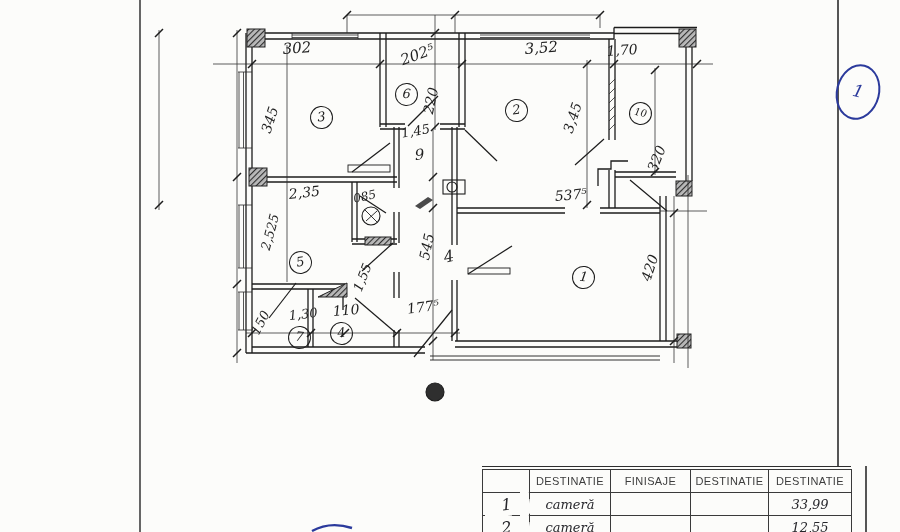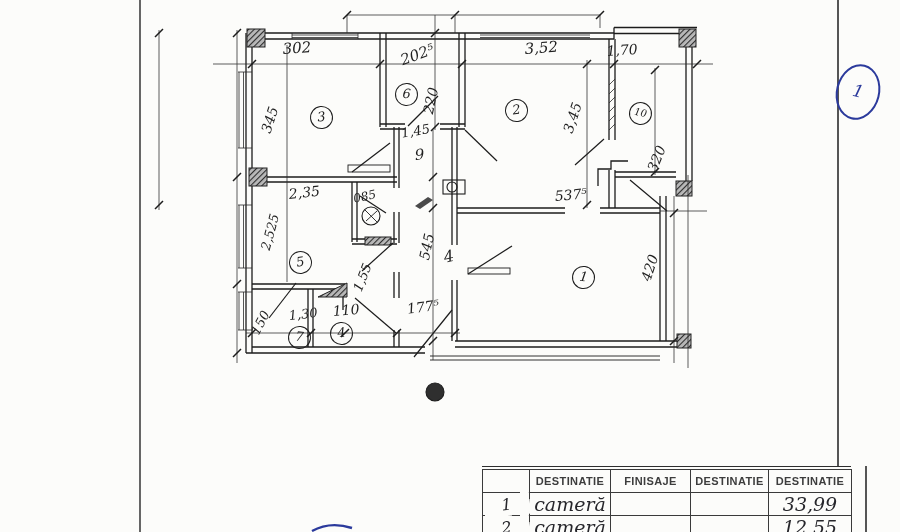--- a/index.html
+++ b/index.html
@@ -15,23 +15,23 @@
   .stamp{position:absolute;left:836px;top:64px;width:40px;height:52px;
          border:2.5px solid #2b3a9c;border-radius:50%;transform:rotate(14deg);
          color:#2b3a9c;font-style:italic;font-size:17px;text-align:center;
          line-height:50px;background:transparent;}
   
   .tbl-wrap{position:absolute;left:482px;top:466px;width:369px;
             border-top:1.5px solid #2e2e2e;padding-top:2px;background:#fcfcfa;}
   table{border-collapse:collapse;width:369px;table-layout:fixed;}
   td,th{border:1.3px solid #3a3a3a;height:22px;overflow:hidden;padding:0 2px;
         background:#fcfcfa;}
-  th{font-family:"Liberation Sans",sans-serif;font-weight:bold;font-size:11px;
+  th{font-family:"Liberation Sans",sans-serif;font-weight:normal;font-size:11px;
      letter-spacing:.4px;color:#3d3d3d;text-align:center;}
-  td.hand{font-family:"DejaVu Serif",serif;font-style:italic;font-size:19px;
+  td.hand{font-family:"DejaVu Serif",serif;font-style:italic;font-size:13px;
           color:#26262b;text-align:center;}
   td.num{transform:rotate(-6deg);font-size:16px;}
   col.c0{width:47px;}col.c1{width:81px;}col.c2{width:80px;}
   col.c3{width:78px;}col.c4{width:83px;}
 </style>
 </head>
 <body>
 
 <div id="page">
 

